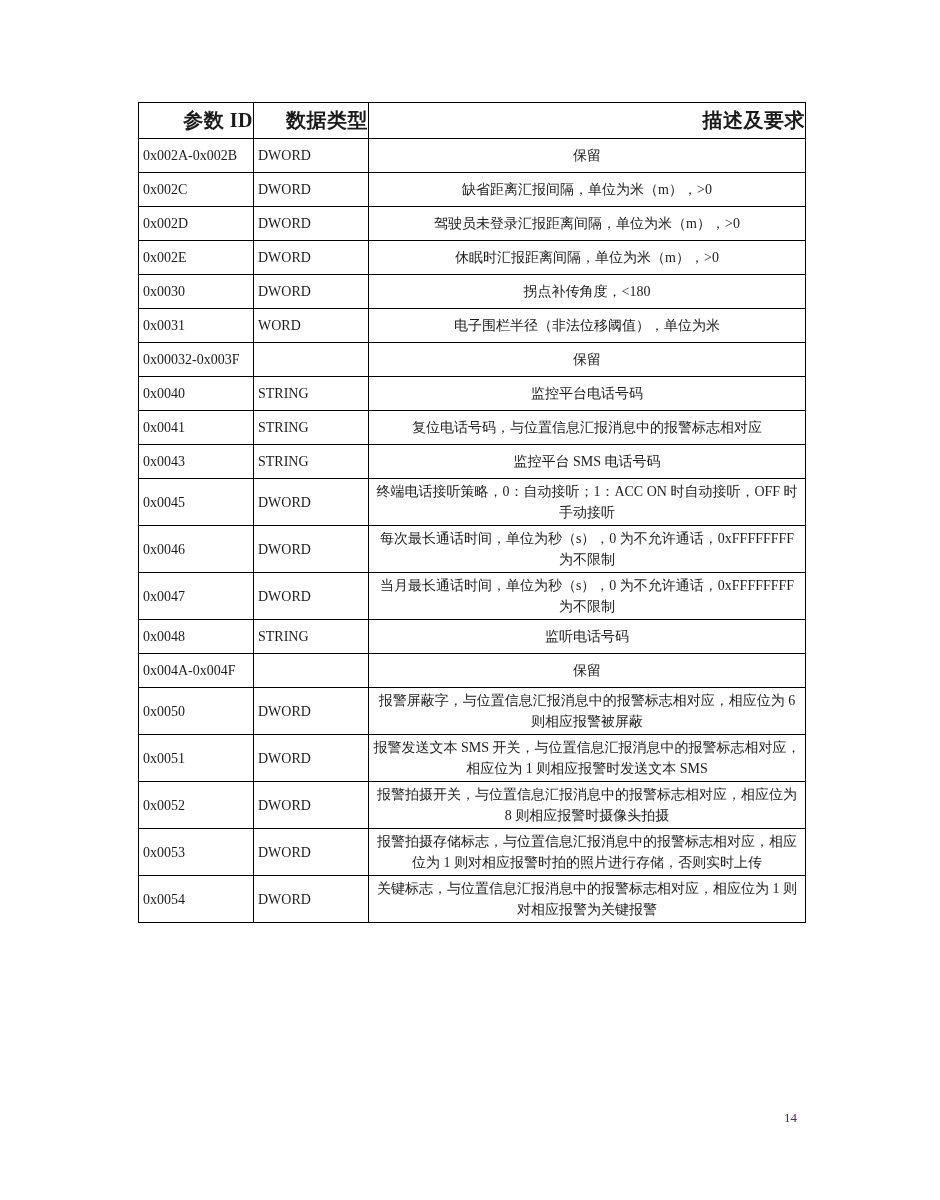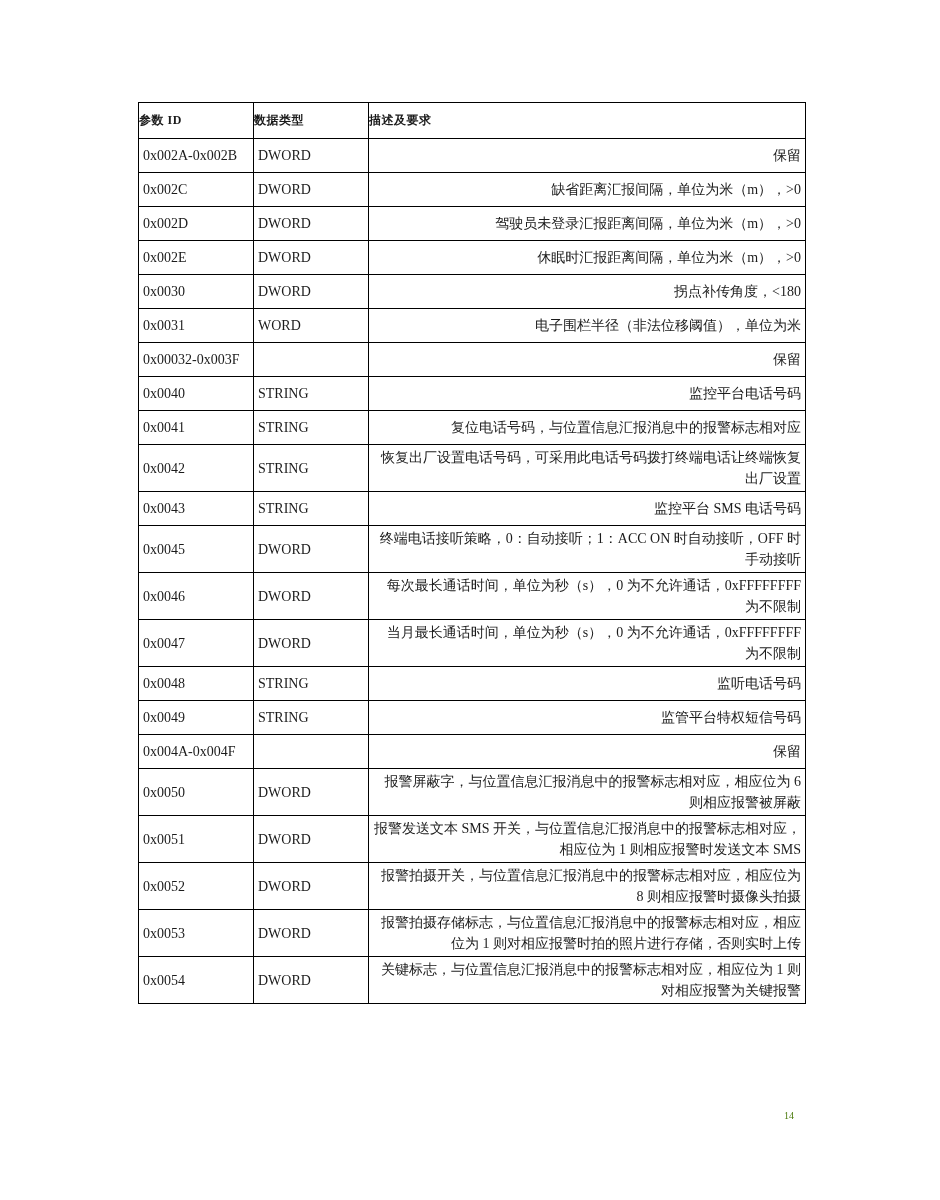--- a/index.html
+++ b/index.html
@@ -30,45 +30,45 @@
   }
   table.param-table th,
   table.param-table td {
     border: 1px solid #000000;
     vertical-align: middle;
     overflow: hidden;
   }
   table.param-table th {
     height: 36px;
     font-weight: bold;
-    font-size: 12px;
-    text-align: left;
+    font-size: 20px;
+    text-align: right;
     letter-spacing: 0.5px;
   }
   table.param-table td {
     height: 34px;
     padding: 2px 4px;
   }
   col.c-id   { width: 115px; }
   col.c-type { width: 115px; }
   col.c-desc { width: 437px; }
   td.cell-id, td.cell-type {
     white-space: nowrap;
   }
   td.cell-desc {
-    text-align: right;
+    text-align: center;
     padding-left: 8px;
     padding-right: 6px;
   }
   .page-number {
     position: absolute;
     left: 784px;
     top: 1110px;
-    font-size: 10px;
-    color: #4d7c0f;
+    font-size: 13px;
+    color: #4c1d95;
   }
 </style>
 </head>
 <body>
 
 <div class="page">
 
   <table class="param-table">
     <colgroup>
       <col class="c-id">
@@ -122,25 +122,20 @@
         <td class="cell-id">0x0040</td>
         <td class="cell-type">STRING</td>
         <td class="cell-desc">监控平台电话号码</td>
       </tr>
       <tr>
         <td class="cell-id">0x0041</td>
         <td class="cell-type">STRING</td>
         <td class="cell-desc">复位电话号码，与位置信息汇报消息中的报警标志相对应</td>
       </tr>
       <tr>
-        <td class="cell-id">0x0042</td>
-        <td class="cell-type">STRING</td>
-        <td class="cell-desc">恢复出厂设置电话号码，可采用此电话号码拨打终端电话让终端恢复出厂设置</td>
-      </tr>
-      <tr>
         <td class="cell-id">0x0043</td>
         <td class="cell-type">STRING</td>
         <td class="cell-desc">监控平台 SMS 电话号码</td>
       </tr>
       <tr>
         <td class="cell-id">0x0045</td>
         <td class="cell-type">DWORD</td>
         <td class="cell-desc">终端电话接听策略，0：自动接听；1：ACC ON 时自动接听，OFF 时手动接听</td>
       </tr>
       <tr>
@@ -150,25 +145,20 @@
       </tr>
       <tr>
         <td class="cell-id">0x0047</td>
         <td class="cell-type">DWORD</td>
         <td class="cell-desc">当月最长通话时间，单位为秒（s），0 为不允许通话，0xFFFFFFFF 为不限制</td>
       </tr>
       <tr>
         <td class="cell-id">0x0048</td>
         <td class="cell-type">STRING</td>
         <td class="cell-desc">监听电话号码</td>
-      </tr>
-      <tr>
-        <td class="cell-id">0x0049</td>
-        <td class="cell-type">STRING</td>
-        <td class="cell-desc">监管平台特权短信号码</td>
       </tr>
       <tr>
         <td class="cell-id">0x004A-0x004F</td>
         <td class="cell-type"></td>
         <td class="cell-desc">保留</td>
       </tr>
       <tr>
         <td class="cell-id">0x0050</td>
         <td class="cell-type">DWORD</td>
         <td class="cell-desc">报警屏蔽字，与位置信息汇报消息中的报警标志相对应，相应位为 6 则相应报警被屏蔽</td>

